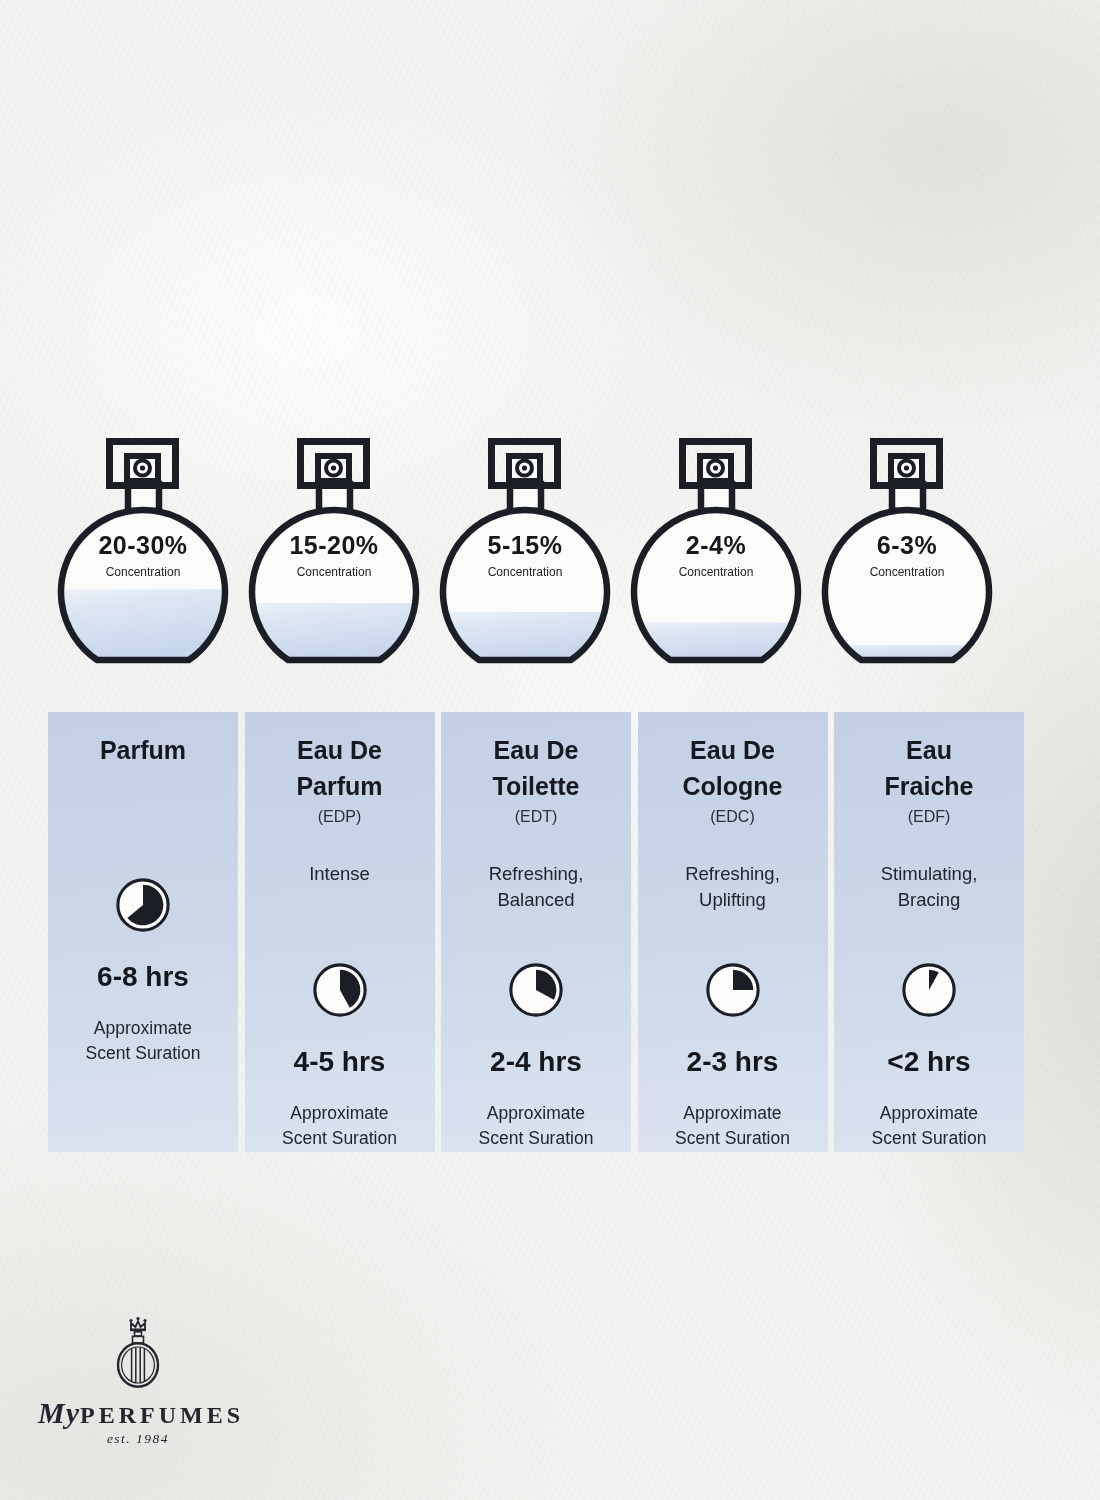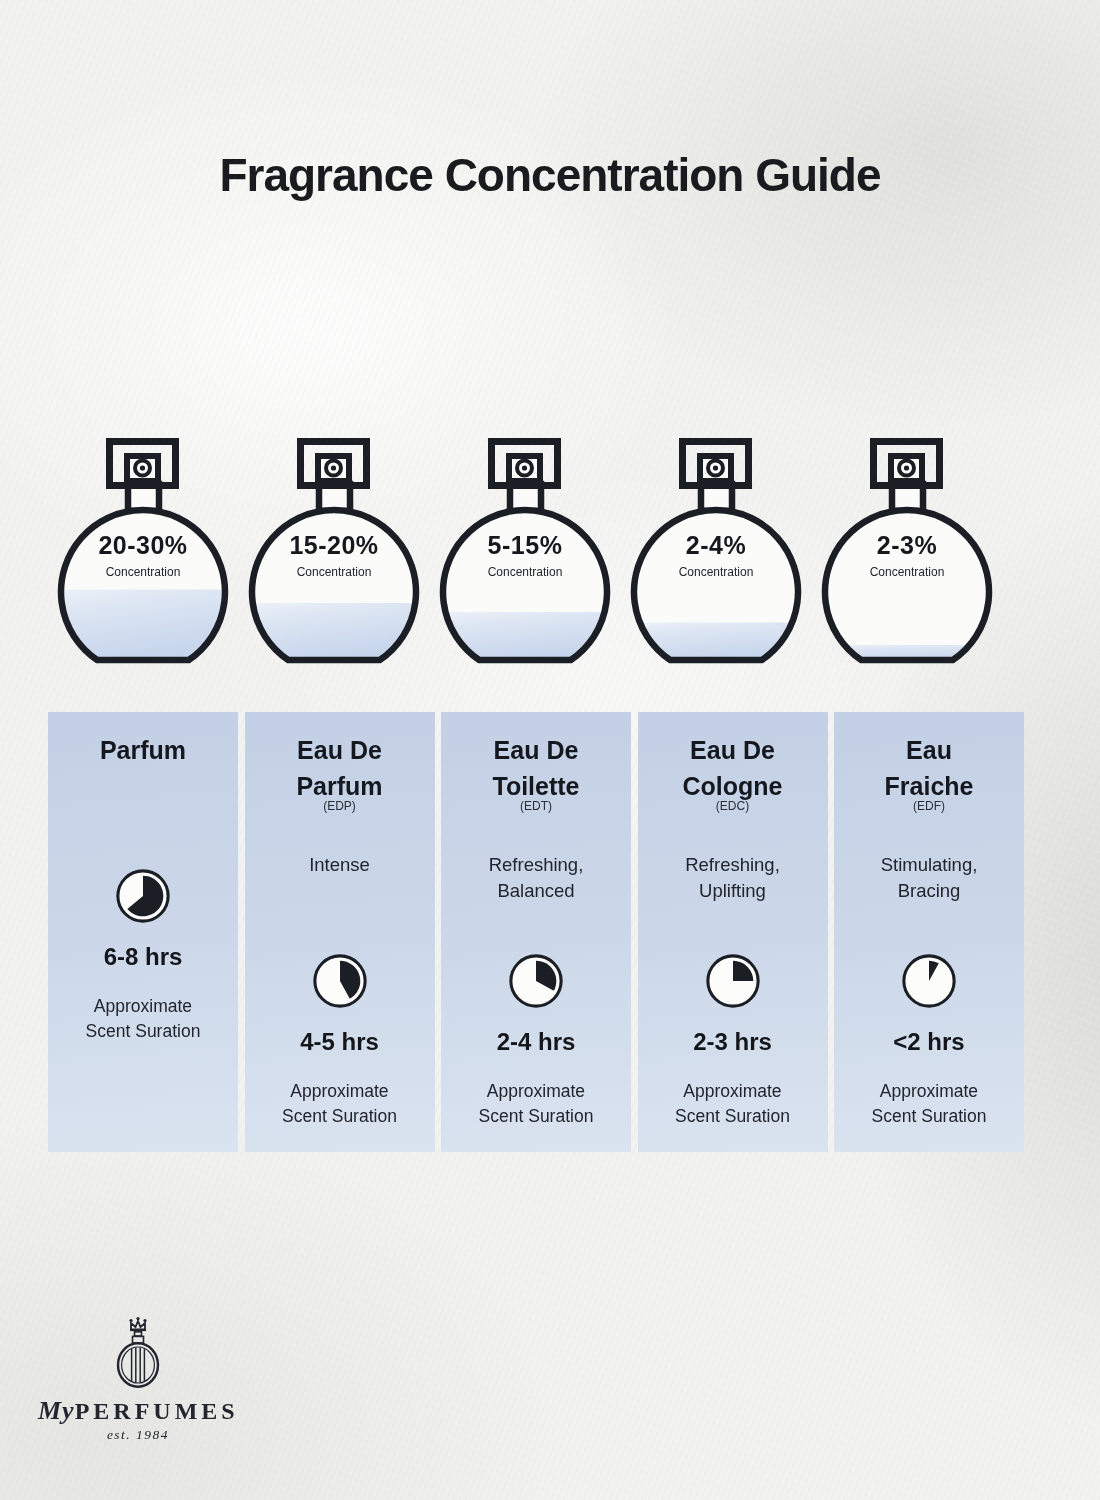--- a/index.html
+++ b/index.html
@@ -26,30 +26,30 @@
   .bottle-range{position:absolute;top:93px;left:0;width:190px;text-align:center;
     font-size:25px;font-weight:700;letter-spacing:.5px;color:#16181d;}
   .bottle-conc{position:absolute;top:127px;left:0;width:190px;text-align:center;
     font-size:12px;color:#21252c;}
 
   .columns-row{position:absolute;left:48px;top:712px;width:976px;height:440px;display:flex;gap:6.5px;}
   .column{width:190px;box-sizing:border-box;padding-top:21px;
     background:linear-gradient(175deg,#c3d0e5 0%,#ccd8e9 52%,#dae3f0 100%);
     display:flex;flex-direction:column;align-items:center;text-align:center;}
   .col-name{height:66px;font-size:25px;font-weight:700;line-height:1.42;white-space:pre-line;color:#15181e;}
-  .col-abbr{height:30px;font-size:12px;color:#2a2e37;}
+  .col-abbr{height:30px;font-size:16px;color:#2a2e37;margin-top:9px;}
   .col-traits{margin-top:23px;height:62px;font-size:18.5px;line-height:1.38;white-space:pre-line;color:#22252d;}
   .clock-wrap{margin-top:38px;width:58px;height:58px;}
-  .col-duration{margin-top:18px;font-size:24px;font-weight:700;color:#14161c;}
+  .col-duration{margin-top:27px;font-size:28px;font-weight:700;color:#14161c;}
   .col-note{margin-top:23px;font-size:17.5px;line-height:1.4;white-space:pre-line;color:#22252d;}
 
   .footer{position:absolute;left:38px;top:1316px;width:200px;text-align:center;color:#23262e;}
   .footer .brand{margin-top:2px;font-family:"Liberation Serif",serif;font-size:24px;
     letter-spacing:4px;font-weight:600;white-space:nowrap;}
-  .footer .brand .my{font-style:italic;font-size:26px;letter-spacing:1px;}
+  .footer .brand .my{font-style:italic;font-size:30px;letter-spacing:1px;}
   .footer .est{margin-top:1px;font-family:"Liberation Serif",serif;font-style:italic;
     font-size:13.5px;letter-spacing:1.5px;}
 </style>
 </head>
 <body>
 
 <div class="canvas">
   <div class="tex tex1"></div>
   <div class="tex tex2"></div>
 
@@ -59,21 +59,20 @@
         <stop offset="0" stop-color="#edf1f8"></stop>
         <stop offset="0.3" stop-color="#dde6f3"></stop>
         <stop offset="1" stop-color="#c6d5ec"></stop>
       </linearGradient>
       <clipPath id="bclip">
           <path d="M49.2 222 A82 82 0 1 1 140.8 222 Z"></path>
         </clipPath>
     </defs>
   </svg>
 
-  <div class="title">Fragrance Concentration Guide</div>
 
   <div class="bottles-row">
 
     <div class="bottle-cell">
         <div class="bottle">
       <svg width="190" height="232" viewBox="0 0 190 232">
         <rect x="80" y="46" width="31" height="44" fill="#fbfbfa" stroke="#1b1e25" stroke-width="6.5"></rect>
         <rect x="61.5" y="3.5" width="66" height="44" fill="none" stroke="#1b1e25" stroke-width="7"></rect>
         <rect x="79" y="18" width="31" height="25" fill="#fbfbfa" stroke="#1b1e25" stroke-width="6"></rect>
         <circle cx="94.5" cy="30" r="7.5" fill="#fbfbfa" stroke="#1b1e25" stroke-width="4"></circle>
@@ -153,21 +152,21 @@
         <rect x="61.5" y="3.5" width="66" height="44" fill="none" stroke="#1b1e25" stroke-width="7"></rect>
         <rect x="79" y="18" width="31" height="25" fill="#fbfbfa" stroke="#1b1e25" stroke-width="6"></rect>
         <circle cx="94.5" cy="30" r="7.5" fill="#fbfbfa" stroke="#1b1e25" stroke-width="4"></circle>
         <circle cx="94.5" cy="30" r="2.6" fill="#1b1e25"></circle>
         <path d="M49.2 222 A82 82 0 1 1 140.8 222 Z" fill="#fbfbfa"></path>
         <g clip-path="url(#bclip)">
               <rect x="8" y="207.0" width="174" height="17.0" fill="url(#liquidGrad)"></rect>
             </g>
         <path d="M49.2 222 A82 82 0 1 1 140.8 222 Z" fill="none" stroke="#1b1e25" stroke-width="6.5"></path>
       </svg>
-      <div class="bottle-range">2-3%</div>
+      <div class="bottle-range">6-3%</div>
       <div class="bottle-conc">Concentration</div>
     </div>
       </div>
 
   </div>
 
   <div class="columns-row">
 
     <div class="column">
       <div class="col-name">Parfum</div>

